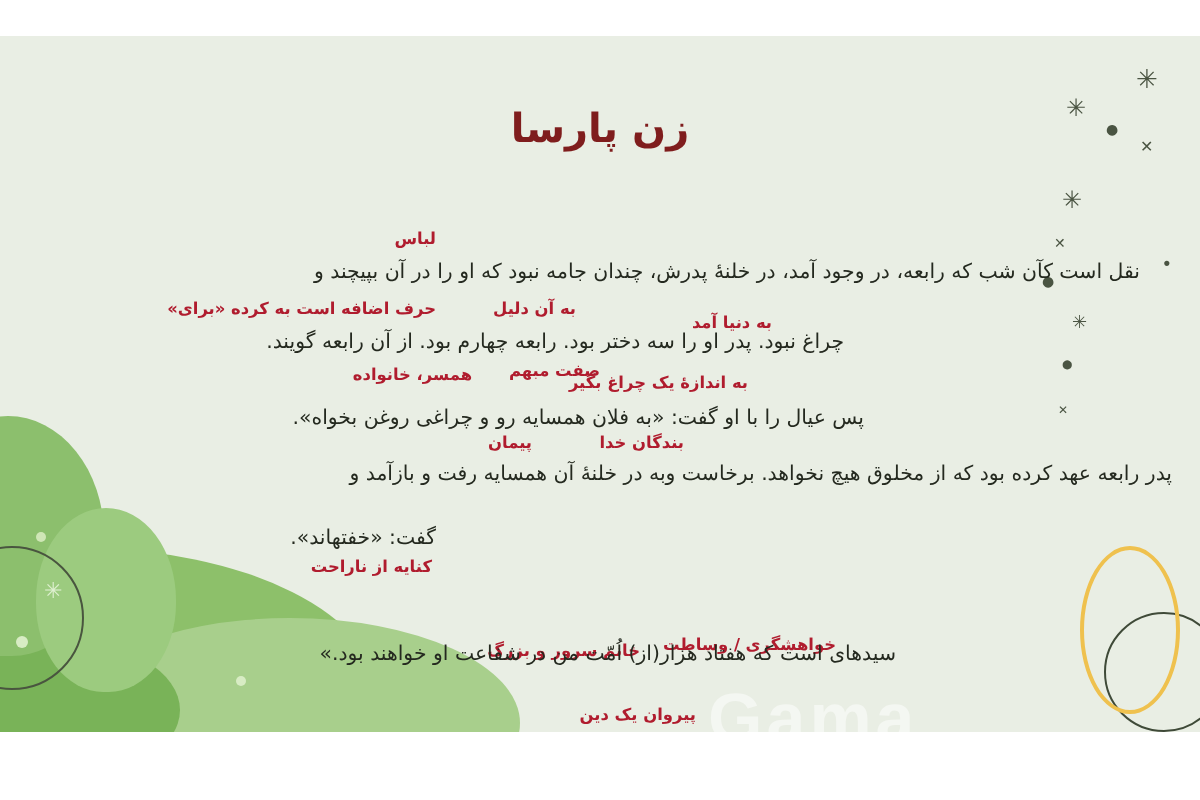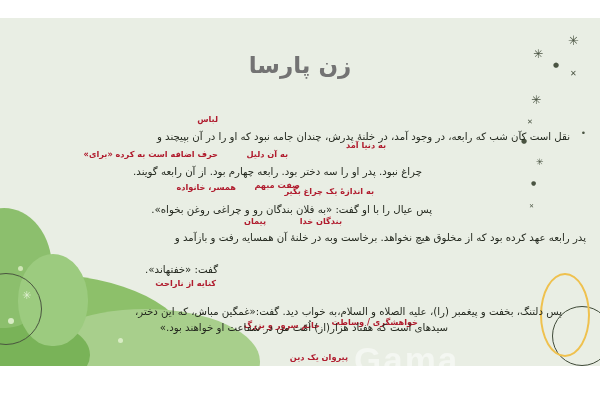--- a/index.html
+++ b/index.html
@@ -27,21 +27,21 @@
   .dot{position:absolute;border-radius:50%;background:#cfe3bd;}
   .sparkle{position:absolute;color:#4a5442;line-height:1;}
   .wm{
     position:absolute;left:354px;top:322px;font-size:35px;font-weight:bold;
     color:rgba(255,255,255,.5);letter-spacing:2px;font-family:"Liberation Sans",sans-serif;
     user-select:none;
   }
   
   .title{
     position:absolute;top:34px;left:0;width:600px;text-align:center;
-    font-size:23px;font-weight:bold;color:#737373;
+    font-size:20px;font-weight:bold;color:#7f1d1d;
     font-family:"DejaVu Sans",sans-serif;
   }
   .line{position:absolute;color:#2c3329;white-space:nowrap;font-size:10px;}
   .body-line{font-size:10.2px;color:#24291f;}
   .gloss{color:#b01c2e;font-weight:bold;font-size:8.2px;white-space:nowrap;position:absolute;}
   .bullet{position:absolute;color:#4a5442;font-size:9px;}
 </style>
 </head>
 <body>
 
@@ -72,39 +72,38 @@
     <div class="sparkle" style="left:536px;top:140px;font-size:9px;">✳</div>
     <div class="sparkle" style="left:531px;top:162px;font-size:6px;">●</div>
     <div class="sparkle" style="left:529px;top:185px;font-size:6px;">✕</div>
 
     <div class="title">زن پارسا</div>
 
     <div class="gloss" style="top:96px;right:382px;">لباس</div>
 
     <div class="bullet" style="top:110px;right:14px;">•</div>
     <div class="line body-line" style="top:113px;right:30px;">نقل است کآن شب که رابعه، در وجود آمد، در خلنهٔ پدرش، چندان جامه نبود که او را در آن بپیچند و</div>
-    <div class="gloss" style="top:122px;right:214px;">به دنیا آمد</div>
+    <div class="gloss" style="top:138px;right:214px;">به دنیا آمد</div>
     <div class="gloss" style="top:131px;right:312px;">به آن دلیل</div>
     <div class="gloss" style="top:131px;right:382px;">حرف اضافه است به کرده «برای»</div>
 
     <div class="line body-line" style="top:148px;right:178px;">چراغ نبود. پدر او را سه دختر بود. رابعه چهارم بود. از آن رابعه گویند.</div>
     <div class="gloss" style="top:164px;right:364px;">همسر، خانواده</div>
     <div class="gloss" style="top:162px;right:300px;">صفت مبهم</div>
     <div class="gloss" style="top:168px;right:226px;">به اندازهٔ یک چراغ بگیر</div>
 
-    <div class="line body-line" style="top:186px;right:168px;">پس عیال را با او گفت: «به فلان بندگان رو و چراغی روغن بخواه».</div>
+    <div class="line body-line" style="top:186px;right:168px;">پس عیال را با او گفت: «به فلان همسایه رو و چراغی روغن بخواه».</div>
     <div class="gloss" style="top:198px;right:334px;">پیمان</div>
     <div class="gloss" style="top:198px;right:258px;">بندگان خدا</div>
 
     <div class="line body-line" style="top:214px;right:14px;">پدر رابعه عهد کرده بود که از مخلوق هیچ نخواهد. برخاست وبه در خلنهٔ آن همسایه رفت و بازآمد و</div>
 
     <div class="line body-line" style="top:246px;right:382px;">گفت: «خفتهاند».</div>
     <div class="gloss" style="top:260px;right:384px;">کنایه از ناراحت</div>
 
-    <div class="line body-line" style="top:288px;right:38px;">پس دلتنگ، بخفت و پیغمبر (را)، علیه الصلاه و السلام،به خواب دید. گفت:«غمگین مباش، که این دختر،</div>
     <div class="gloss" style="top:302px;right:280px;">خانم سرور و بزرگ</div>
     <div class="gloss" style="top:299px;right:182px;margin-left:41px;">خواهشگری / وساطت</div>
 
     <div class="line body-line" style="top:304px;right:152px;">سیدهای است که هفتاد هزار(از) اُمّت من در شفاعت او خواهند بود.»</div>
     <div class="gloss" style="top:334px;right:252px;">پیروان یک دین</div>
 
     <div class="wm">Gama</div>
   </div>
 </div>
 

